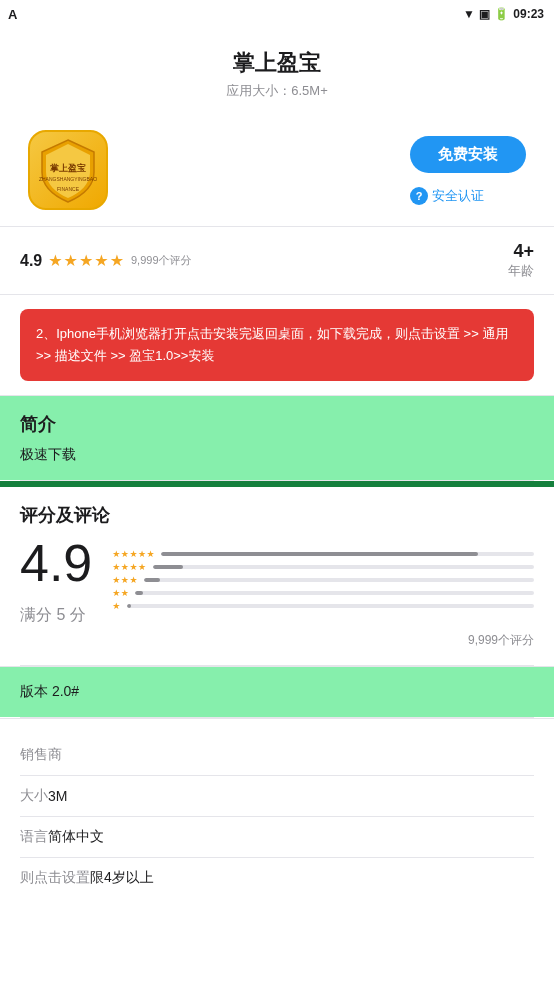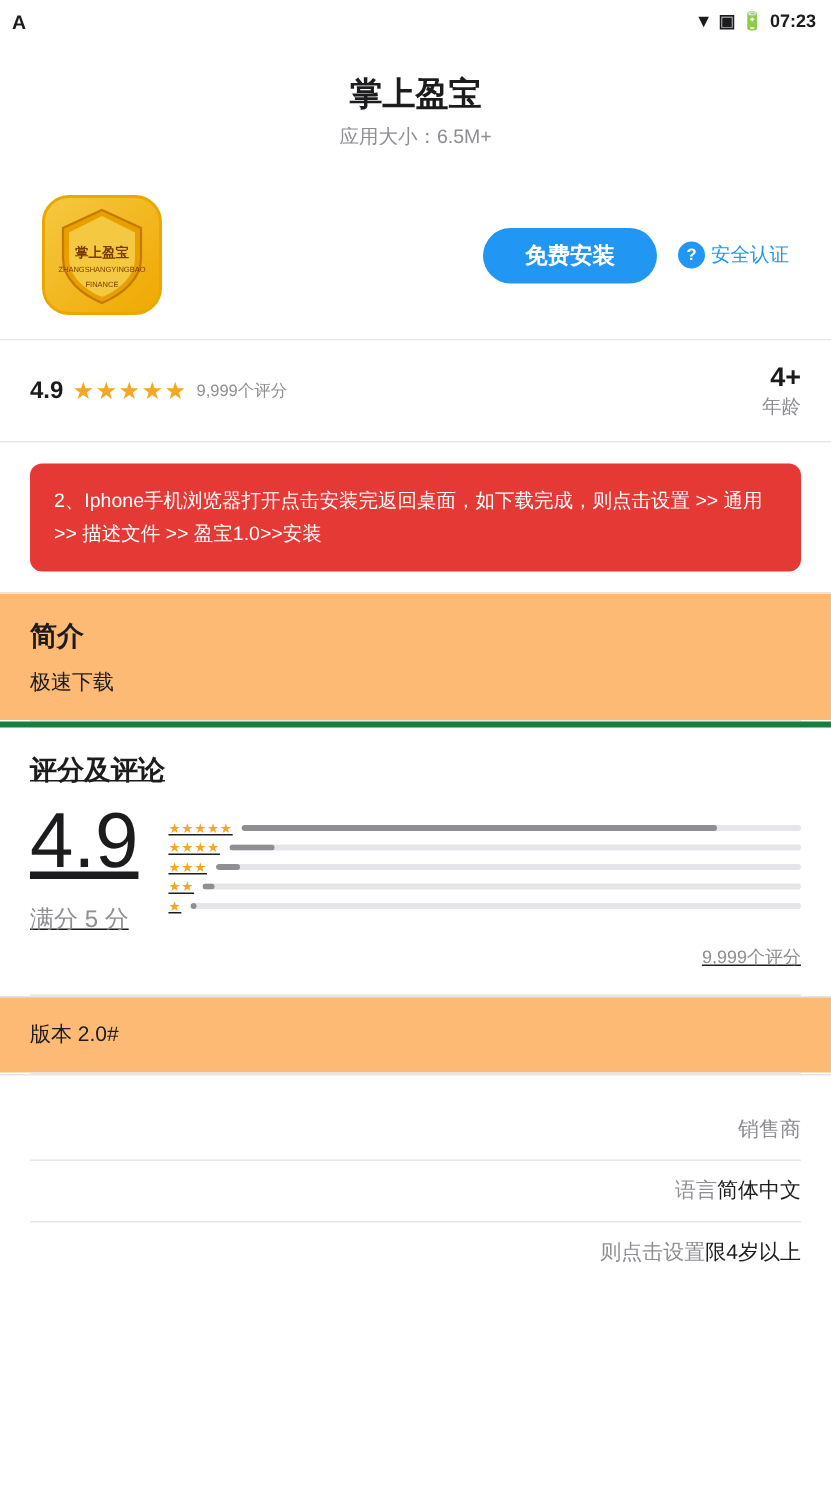--- a/index.html
+++ b/index.html
@@ -72,22 +72,22 @@
       display: flex;
       align-items: center;
       justify-content: center;
       border: 2px solid #e8a800;
       position: relative;
       overflow: hidden;
       flex-shrink: 0;
     }
     .action-area {
       display: flex;
-      flex-direction: row;
-      align-items: center;
+      flex-direction: column;
+      align-items: flex-start;
       gap: 14px;
     }
     .install-btn {
       background: #2196f3;
       color: #fff;
       border: none;
       border-radius: 20px;
       padding: 9px 28px;
       font-size: 15px;
       font-weight: 600;
@@ -143,21 +143,21 @@
       margin: 14px 20px;
       border-radius: 8px;
       padding: 14px 16px;
       color: #fff;
       font-size: 13px;
       line-height: 1.7;
     }
 
     
     .section {
-      background: #fdba74;
+      background: #86efac;
       padding: 16px 20px;
       border-top: 1px solid #e5e5ea;
     }
     .section-title {
       font-size: 18px;
       font-weight: 600;
       color: #1c1c1e;
       margin-bottom: 10px;
     }
     .section-text {
@@ -167,22 +167,21 @@
     .divider {
       height: 1px;
       background: #e5e5ea;
       margin: 0 20px;
     }
 
     
     .ratings-section {
       background: #fff;
       padding: 16px 20px;
-      border-top: 4px solid #15803d;
-      text-decoration: underline;
+      border-top: 6px solid #15803d;
     }
     .ratings-content {
       display: flex;
       align-items: center;
       gap: 20px;
       margin-top: 8px;
     }
     .big-rating {
       font-size: 52px;
       font-weight: 300;
@@ -220,40 +219,40 @@
     }
 
     
     .info-section {
       background: #fff;
       padding: 16px 20px;
       border-top: 1px solid #e5e5ea;
     }
     .info-row {
       display: flex;
-      justify-content: flex-end;
+      justify-content: flex-start;
       align-items: center;
       padding: 11px 0;
       border-bottom: 1px solid #e5e5ea;
       font-size: 14px;
     }
     .info-row:last-child { border-bottom: none; }
     .info-label { color: #8e8e93; }
     .info-value { color: #1c1c1e; font-weight: 400; }
   </style>
 </head>
 <body>
 
 <div class="status-bar">
   <span class="status-left">A</span>
   <div class="status-right">
     <span>▼</span>
     <span>▣</span>
     <span>🔋</span>
-    <span>07:23</span>
+    <span>09:23</span>
   </div>
 </div>
 
 <div class="main-content">
 
   <div class="app-header">
     <span class="app-title">掌上盈宝</span>
     <span class="app-size">应用大小：6.5M+</span>
     <div class="app-row">
 
@@ -353,20 +352,24 @@
   <div class="divider"></div>
 
   <div class="info-section">
     <div>
 
     <div class="info-row">
       <span class="info-label">销售商</span>
       <span class="info-value"></span>
     </div>
         <div class="info-row">
+      <span class="info-label">大小</span>
+      <span class="info-value">3M</span>
+    </div>
+        <div class="info-row">
       <span class="info-label">语言</span>
       <span class="info-value">简体中文</span>
     </div>
         <div class="info-row">
       <span class="info-label">则点击设置</span>
       <span class="info-value">限4岁以上</span>
     </div>
       </div>
   </div>
 

